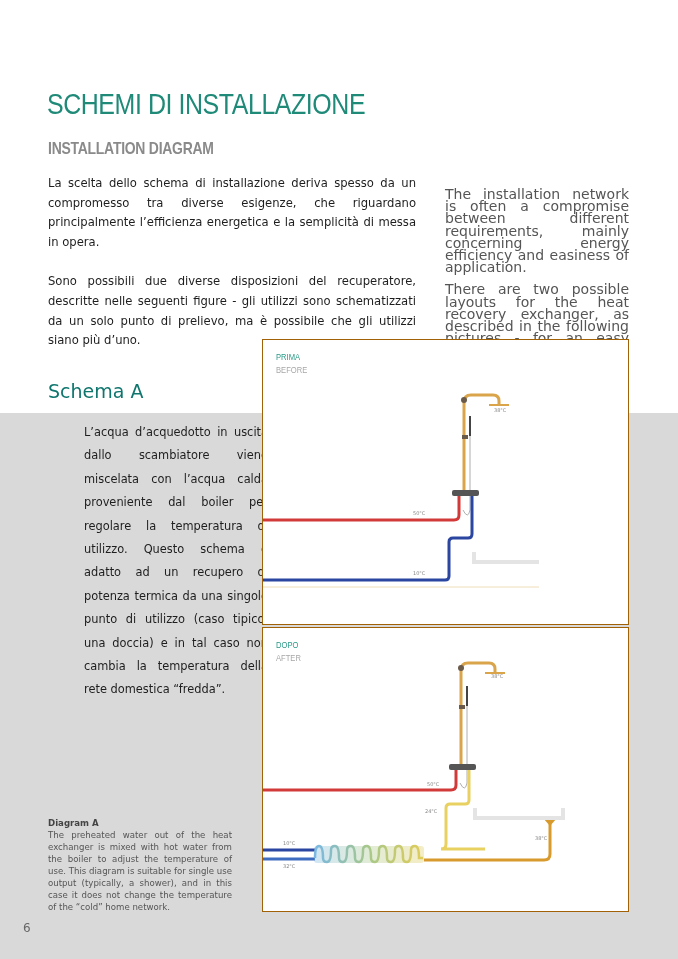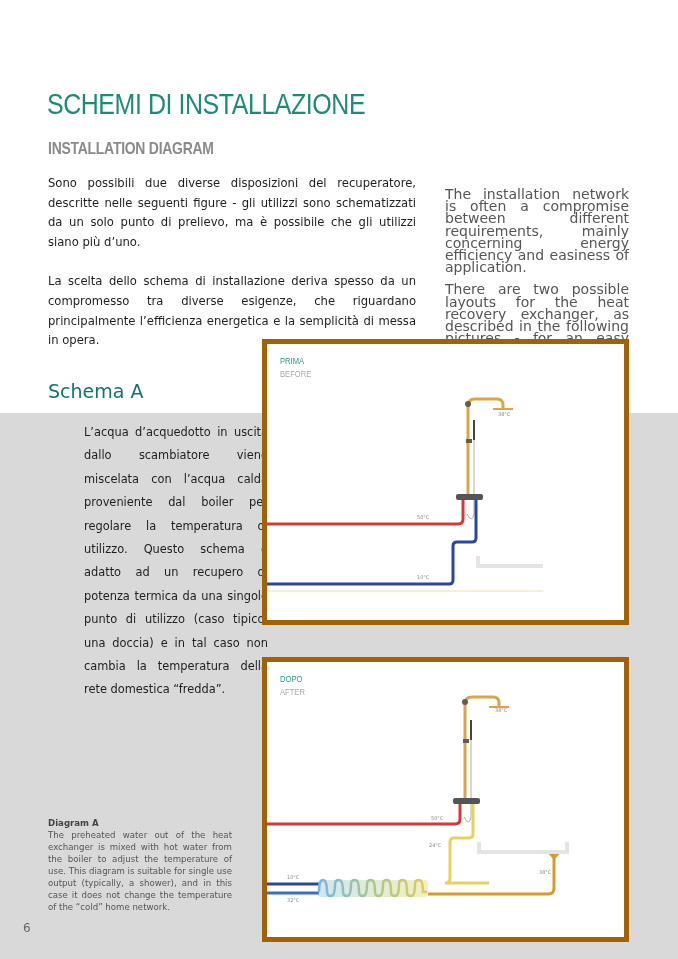--- a/index.html
+++ b/index.html
@@ -54,45 +54,45 @@
     position: absolute; left: 48px; top: 817px; width: 184px;
     font-size: 8.6px; line-height: 12px; color: #555;
     text-align: justify;
   }
   .diag-caption .cap-title { font-weight: bold; color: #444; text-align: left; }
   .page-number {
     position: absolute; left: 23px; top: 921px; font-size: 12px; color: #666;
   }
   .panel {
     position: absolute; left: 262px; width: 367px; background: #fff;
-    border: 5px solid #a16207;
+    border: 1px solid #a16207;
   }
   .panel.top { top: 339px; height: 286px; }
-  .panel.bottom { top: 657px; height: 285px; }
+  .panel.bottom { top: 627px; height: 285px; }
   .panel-label {
     position: absolute; left: 13px; font-size: 9.5px;
     font-family: "Liberation Sans", sans-serif;
     transform: scaleX(0.8); transform-origin: left top; white-space: nowrap;
   }
   .panel-label.primary { color: #2a9a86; top: 11px; }
   .panel-label.secondary { color: #a8a8a8; top: 24px; }
   .panel svg { position: absolute; left: 0; top: 0; }
   .temp { font-family: "DejaVu Sans", sans-serif; font-size: 5px; fill: #888; }
 </style>
 </head>
 <body>
 
 <div class="gray-band"></div>
 
 <h1 class="title">SCHEMI DI INSTALLAZIONE</h1>
 <h2 class="subtitle">INSTALLATION DIAGRAM</h2>
 
 <div class="it-text">
+  <p>La scelta dello schema di installazione deriva spesso da un compromesso tra diverse esigenze, che riguardano principalmente l’efficienza energetica e la semplicità di messa in opera.</p>
   <p>Sono possibili due diverse disposizioni del recuperatore, descritte nelle seguenti figure - gli utilizzi sono schematizzati da un solo punto di prelievo, ma è possibile che gli utilizzi siano più d’uno.</p>
-  <p>La scelta dello schema di installazione deriva spesso da un compromesso tra diverse esigenze, che riguardano principalmente l’efficienza energetica e la semplicità di messa in opera.</p>
 </div>
 
 <div class="en-text">
   <p>The installation network is often a compromise between different requirements, mainly concerning energy efficiency and easiness of application.</p>
   <p>There are two possible layouts for the heat recovery exchanger, as described in the following pictures - for an easy presentation, only a single point of use is shown, but no problem to have more than one.</p>
 </div>
 
 <h3 class="schema-title">Schema A</h3>
 <p class="schema-text">L’acqua d’acquedotto in uscita dallo scambiatore viene miscelata con l’acqua calda proveniente dal boiler per regolare la temperatura di utilizzo. Questo schema è adatto ad un recupero di potenza termica da una singolo punto di utilizzo (caso tipico, una doccia) e in tal caso non cambia la temperatura della rete domestica “fredda”.</p>
 

